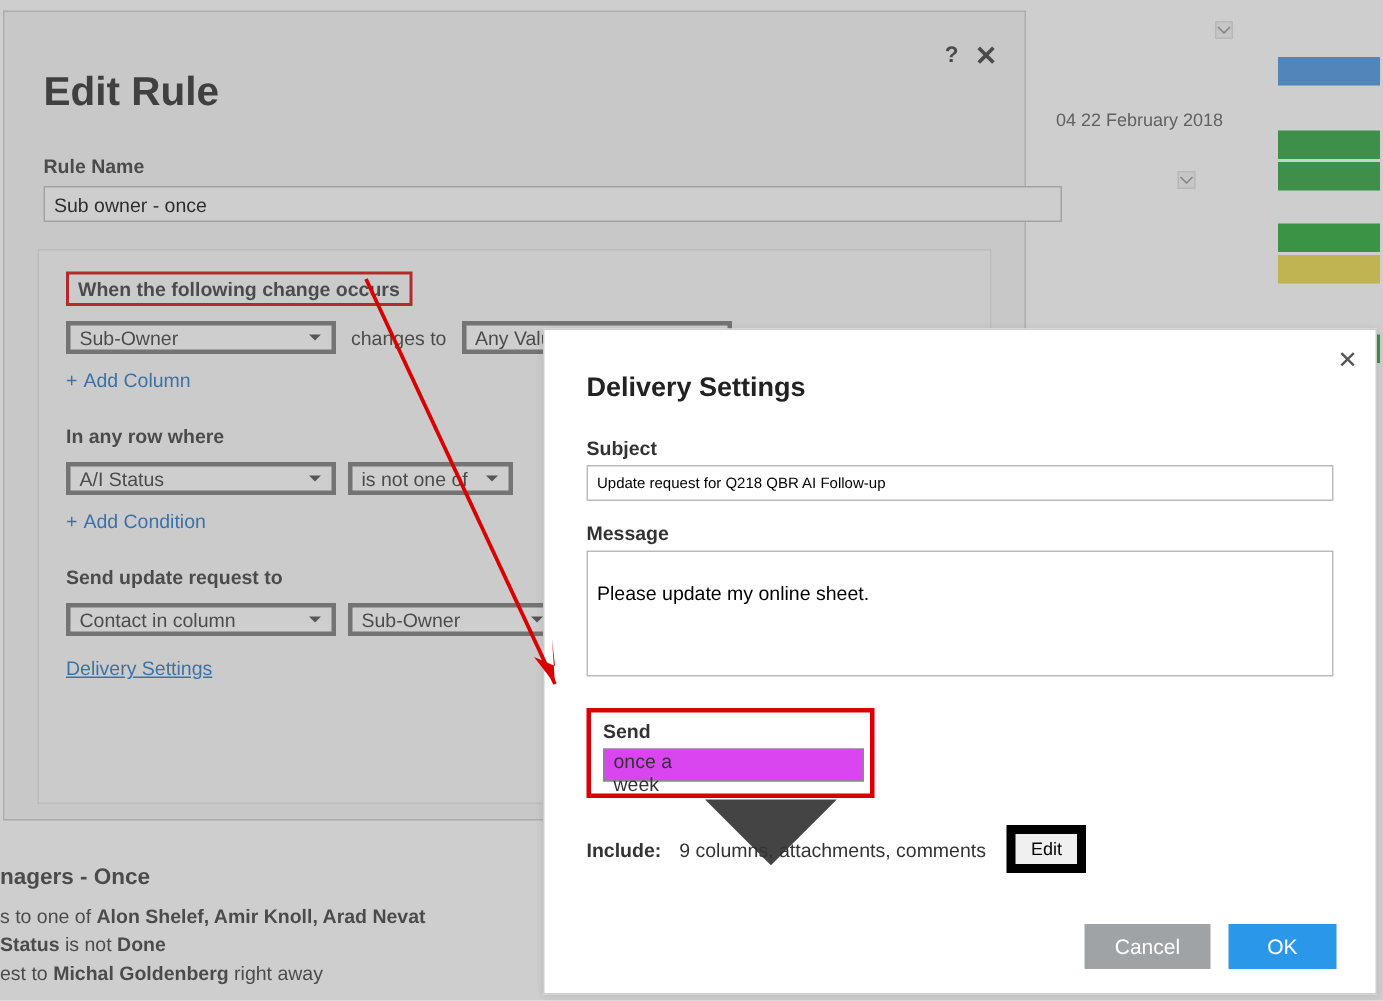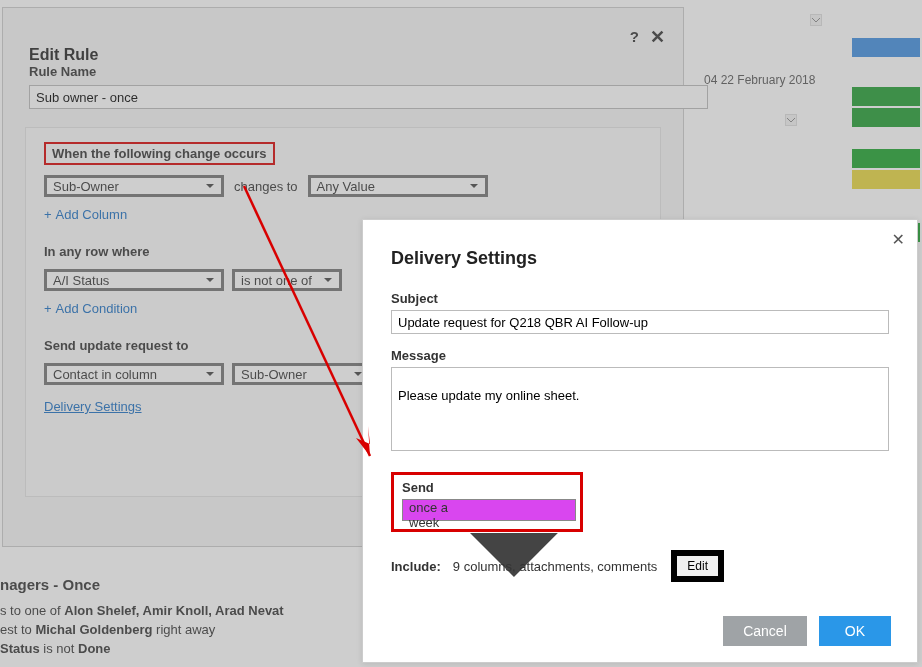--- a/index.html
+++ b/index.html
@@ -48,21 +48,21 @@
     .edit-rule {
       position: absolute;
       top: 7px; left: 2px;
       width: 682px;
       height: 540px;
       background: #f6f6f6;
       border: 1px solid #ccc;
       z-index: 2;
     }
     .dlg-header { position: relative; padding: 38px 26px 4px 26px; }
-    .dlg-title { font-size: 16px; font-weight: bold; color: #222; }
+    .dlg-title { font-size: 27px; font-weight: bold; color: #222; margin-bottom: 26px; }
     .dlg-help { position:absolute; top:20px; right:44px; font-size:15px; font-weight:bold; color:#333;}
     .dlg-close { position:absolute; top:18px; right:18px; font-size:18px; font-weight:bold; color:#333;}
     .field-label { font-size: 13px; font-weight: bold; margin-bottom: 6px; color:#333;}
     .text-input { width: 679px; height: 24px; border:1px solid #bbb; background:#fff; padding: 2px 6px; font-size:13px; }
     .rule-box {
       margin: 14px 22px 0 22px;
       background: #fafafa;
       border: 1px solid #e3e3e3;
       padding: 14px 18px 40px 18px;
       height: 370px;
@@ -91,21 +91,21 @@
       height: 444px;
       background: #fff;
       border: 1px solid #ccc;
       z-index: 10;
       padding: 28px 28px 14px 28px;
       box-shadow: 0 1px 6px rgba(0,0,0,0.1);
     }
     .dm-title { font-size: 18px; font-weight: bold; margin-bottom: 22px; color:#222;}
     .dm-close { position:absolute; top:10px; right:12px; font-size:16px; color:#555;}
     .dm-label { font-weight:bold; font-size:13px; margin-bottom:4px; }
-    .dm-input { width: 498px; height: 24px; border:1px solid #bbb; padding:2px 6px; font-size:13px; margin-bottom: 14px; }
+    .dm-input { width: 498px; height: 24px; border:1px solid #bbb; padding:2px 6px; font-size:10px; margin-bottom: 14px; }
     .dm-textarea { width: 498px; height: 84px; border:1px solid #bbb; padding:20px 6px; font-size:13px; margin-bottom: 8px; resize:none; font-family:inherit;}
     .send-wrap { border: 3px solid #d80000; padding: 5px 8px 8px 8px; width: 192px; margin-top: 10px;}
     .send-sel { width: 174px; height: 22px; border:1px solid #888; background:#d946ef; padding: 0 6px; font-size:13px; display:flex; align-items:flex-start; justify-content:space-between; margin-top:4px;}
     .include-row { margin-top: 18px; font-size:13px; display:flex; align-items:center; gap:8px;}
     .include-row .lbl{ font-weight:bold; margin-right:4px;}
     .btn-edit { background:#f0f0f0; border:6px solid #000000; padding: 3px 10px; font-size:12px; margin-left:6px;}
     .dm-footer { position:absolute; bottom:16px; right:26px; display:flex; gap:12px;}
     .btn { border:none; padding: 7px 20px; font-size:14px; }
     .btn-cancel { background:#9fa3a6; color:#fff; }
     .btn-ok { background:#2a97e8; color:#fff; padding:7px 26px;}
@@ -132,22 +132,22 @@
   </div>
 <div class="bg-dropdown bgd2">
     <svg viewBox="0 0 10 10">
       <path d="M1 3 L5 7 L9 3" fill="none" stroke="#888"></path>
     </svg>
   </div>
 
 <div class="bottom-content">
   <div class="bottom-title">nagers - Once</div>
   <div class="bottom-line"><span>s to one of </span><b>Alon Shelef, Amir Knoll, Arad Nevat</b></div>
+  <div class="bottom-line"><b>Status</b><span> is not </span><b>Done</b></div>
   <div class="bottom-line"><span>est to </span><b>Michal Goldenberg</b><span> right away</span></div>
-  <div class="bottom-line"><b>Status</b><span> is not </span><b>Done</b></div>
 </div>
 
 <div class="edit-rule">
   <div class="dlg-header">
     <span class="dlg-help">?</span>
     <span class="dlg-close">✕</span>
     <div class="dlg-title">Edit Rule</div>
     <div class="field-label">Rule Name</div>
     <input class="text-input" value="Sub owner - once" style="">
   </div>

